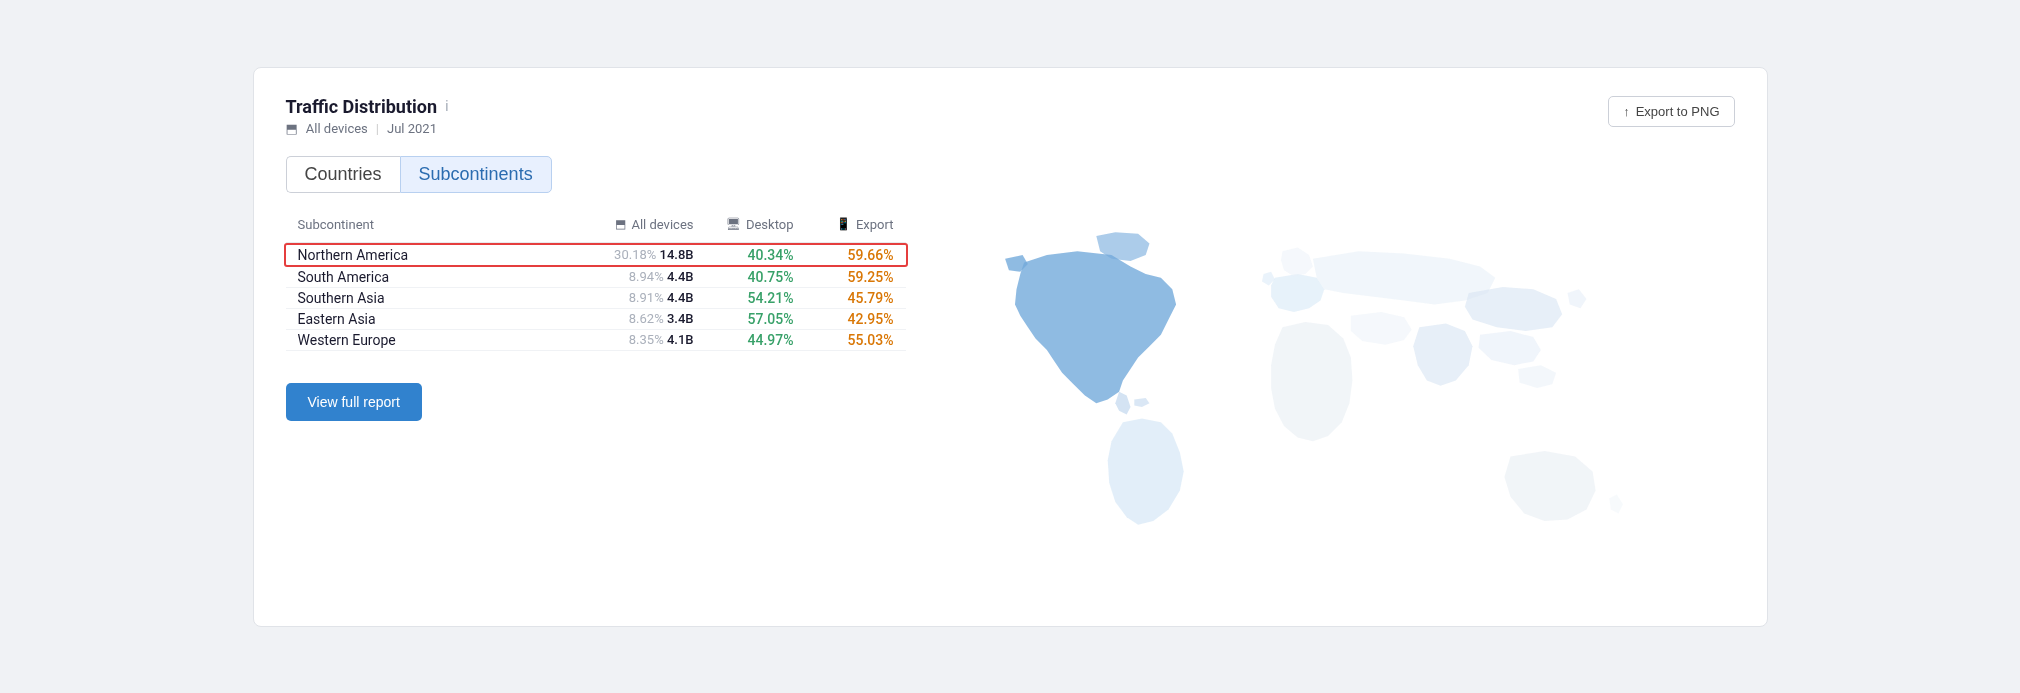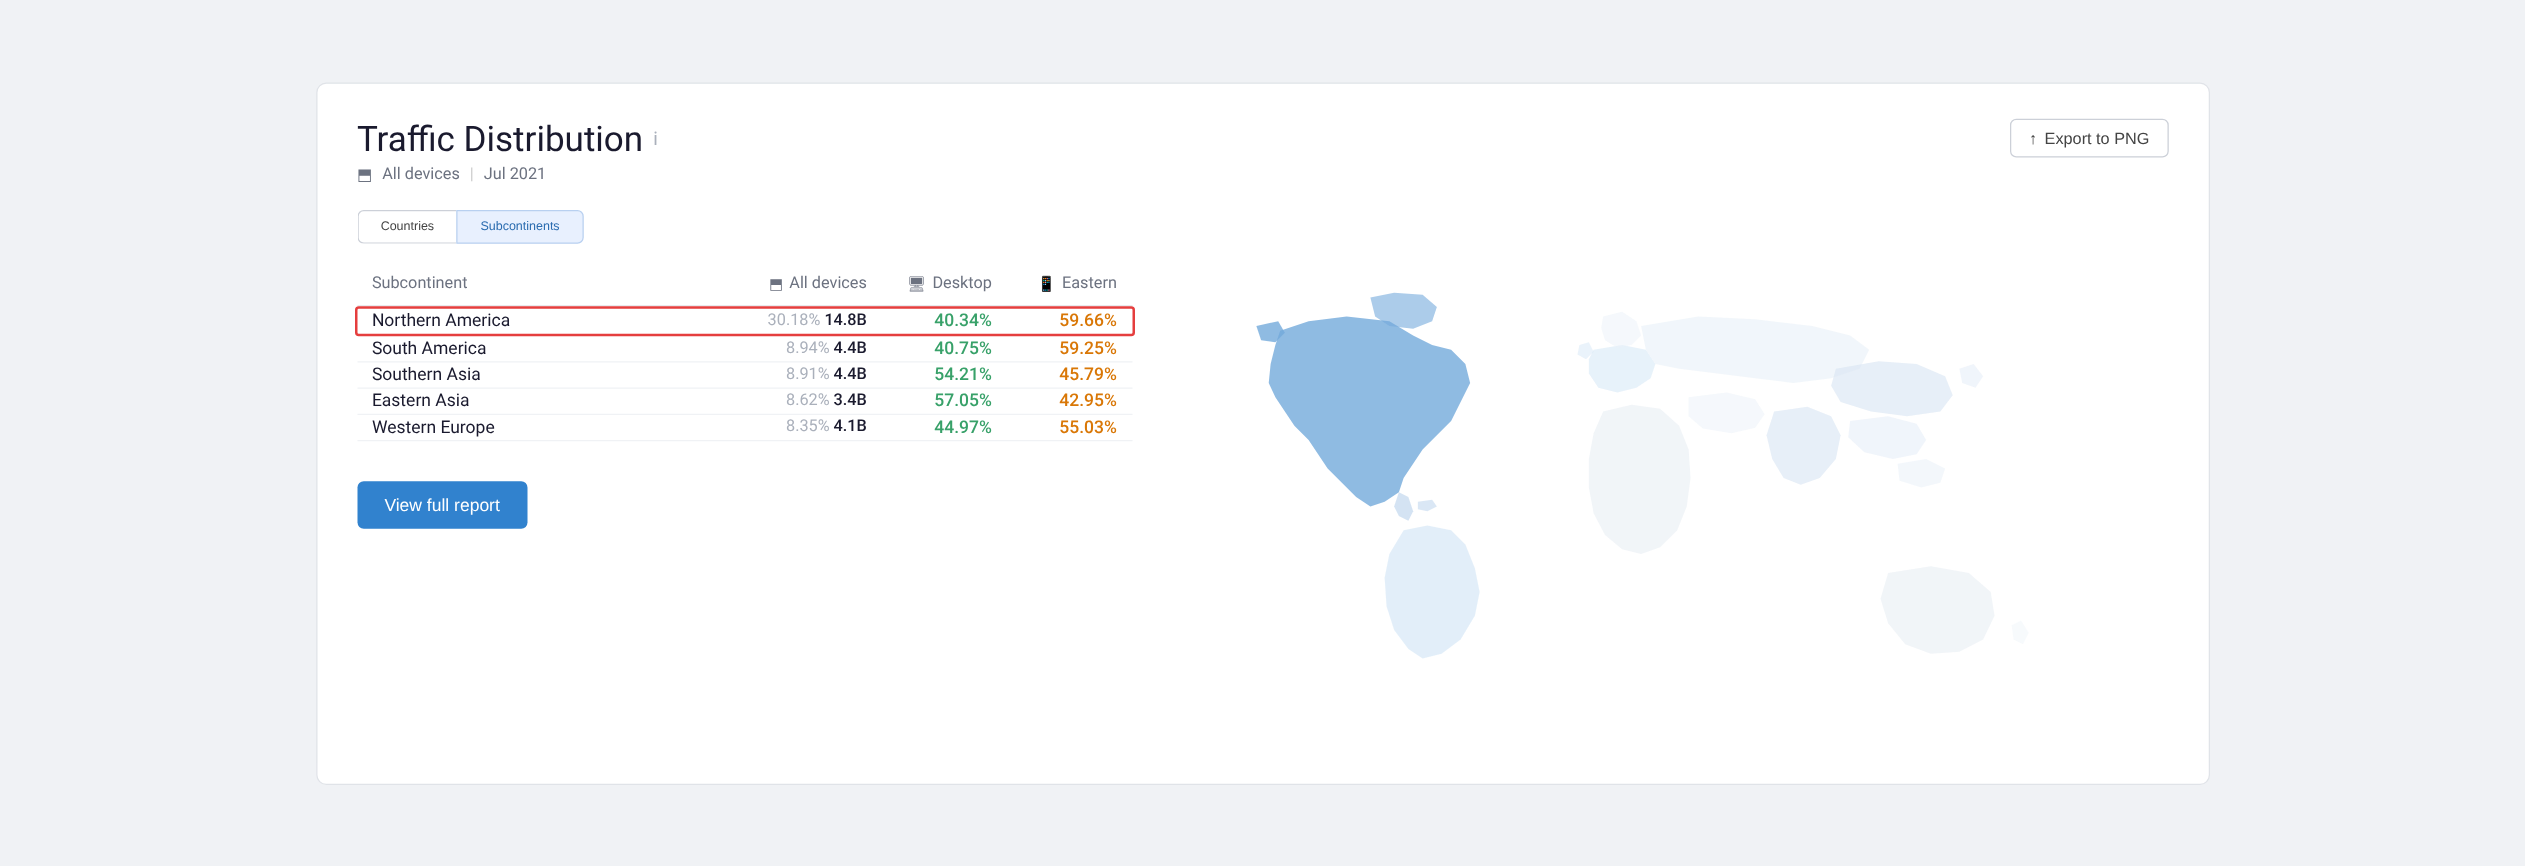--- a/index.html
+++ b/index.html
@@ -27,22 +27,22 @@
       justify-content: space-between;
       margin-bottom: 6px;
     }
     .title-area {}
     .title-row {
       display: flex;
       align-items: center;
       gap: 8px;
     }
     .title {
-      font-size: 28px;
-      font-weight: 400;
+      font-size: 18px;
+      font-weight: 700;
       color: #1a1a2e;
     }
     .info-icon {
       color: #aab0bb;
       font-size: 15px;
       cursor: pointer;
     }
     .subtitle-row {
       display: flex;
       align-items: center;
@@ -69,21 +69,21 @@
     }
 
     .tabs {
       display: flex;
       gap: 0;
       margin-top: 20px;
       margin-bottom: 24px;
     }
     .tab {
       padding: 7px 18px;
-      font-size: 10px;
+      font-size: 18px;
       border: 1px solid #ccd0d8;
       cursor: pointer;
       background: #fff;
       color: #444;
     }
     .tab:first-child {
       border-radius: 5px 0 0 5px;
       border-right: none;
     }
     .tab:last-child {
@@ -115,21 +115,21 @@
     .col-headers {
       display: grid;
       grid-template-columns: 1fr 100px 100px 100px;
       padding: 0 12px 10px 12px;
       font-size: 13px;
       color: #6c7280;
       border-bottom: 1px solid #e8eaed;
     }
     .col-header {
       display: flex;
-      align-items: flex-end;
+      align-items: center;
       gap: 5px;
     }
     .col-header.right { justify-content: flex-end; }
 
     .data-row {
       display: grid;
       grid-template-columns: 1fr 100px 100px 100px;
       padding: 2px 12px;
       border-bottom: 1px solid #f0f2f5;
       align-items: center;
@@ -219,21 +219,21 @@
         <div class="col-header right">
           <span style="font-size:12px;">⬒</span>
           <span>All devices</span>
         </div>
         <div class="col-header right">
           <span style="font-size:12px;">🖥</span>
           <span>Desktop</span>
         </div>
         <div class="col-header right">
           <span style="font-size:12px;">📱</span>
-          <span>Eastern</span>
+          <span>Export</span>
         </div>
       </div>
 
       
       <div id="table-rows">
           <div class="data-row highlighted">
     <div style="display:flex;align-items:center;gap:12px;">
       <span class="row-name">Northern America</span>
     </div>
     <span class="row-pct">30.18%  <strong style="color:#1a1a2e;font-weight:500;">14.8B</strong></span>

